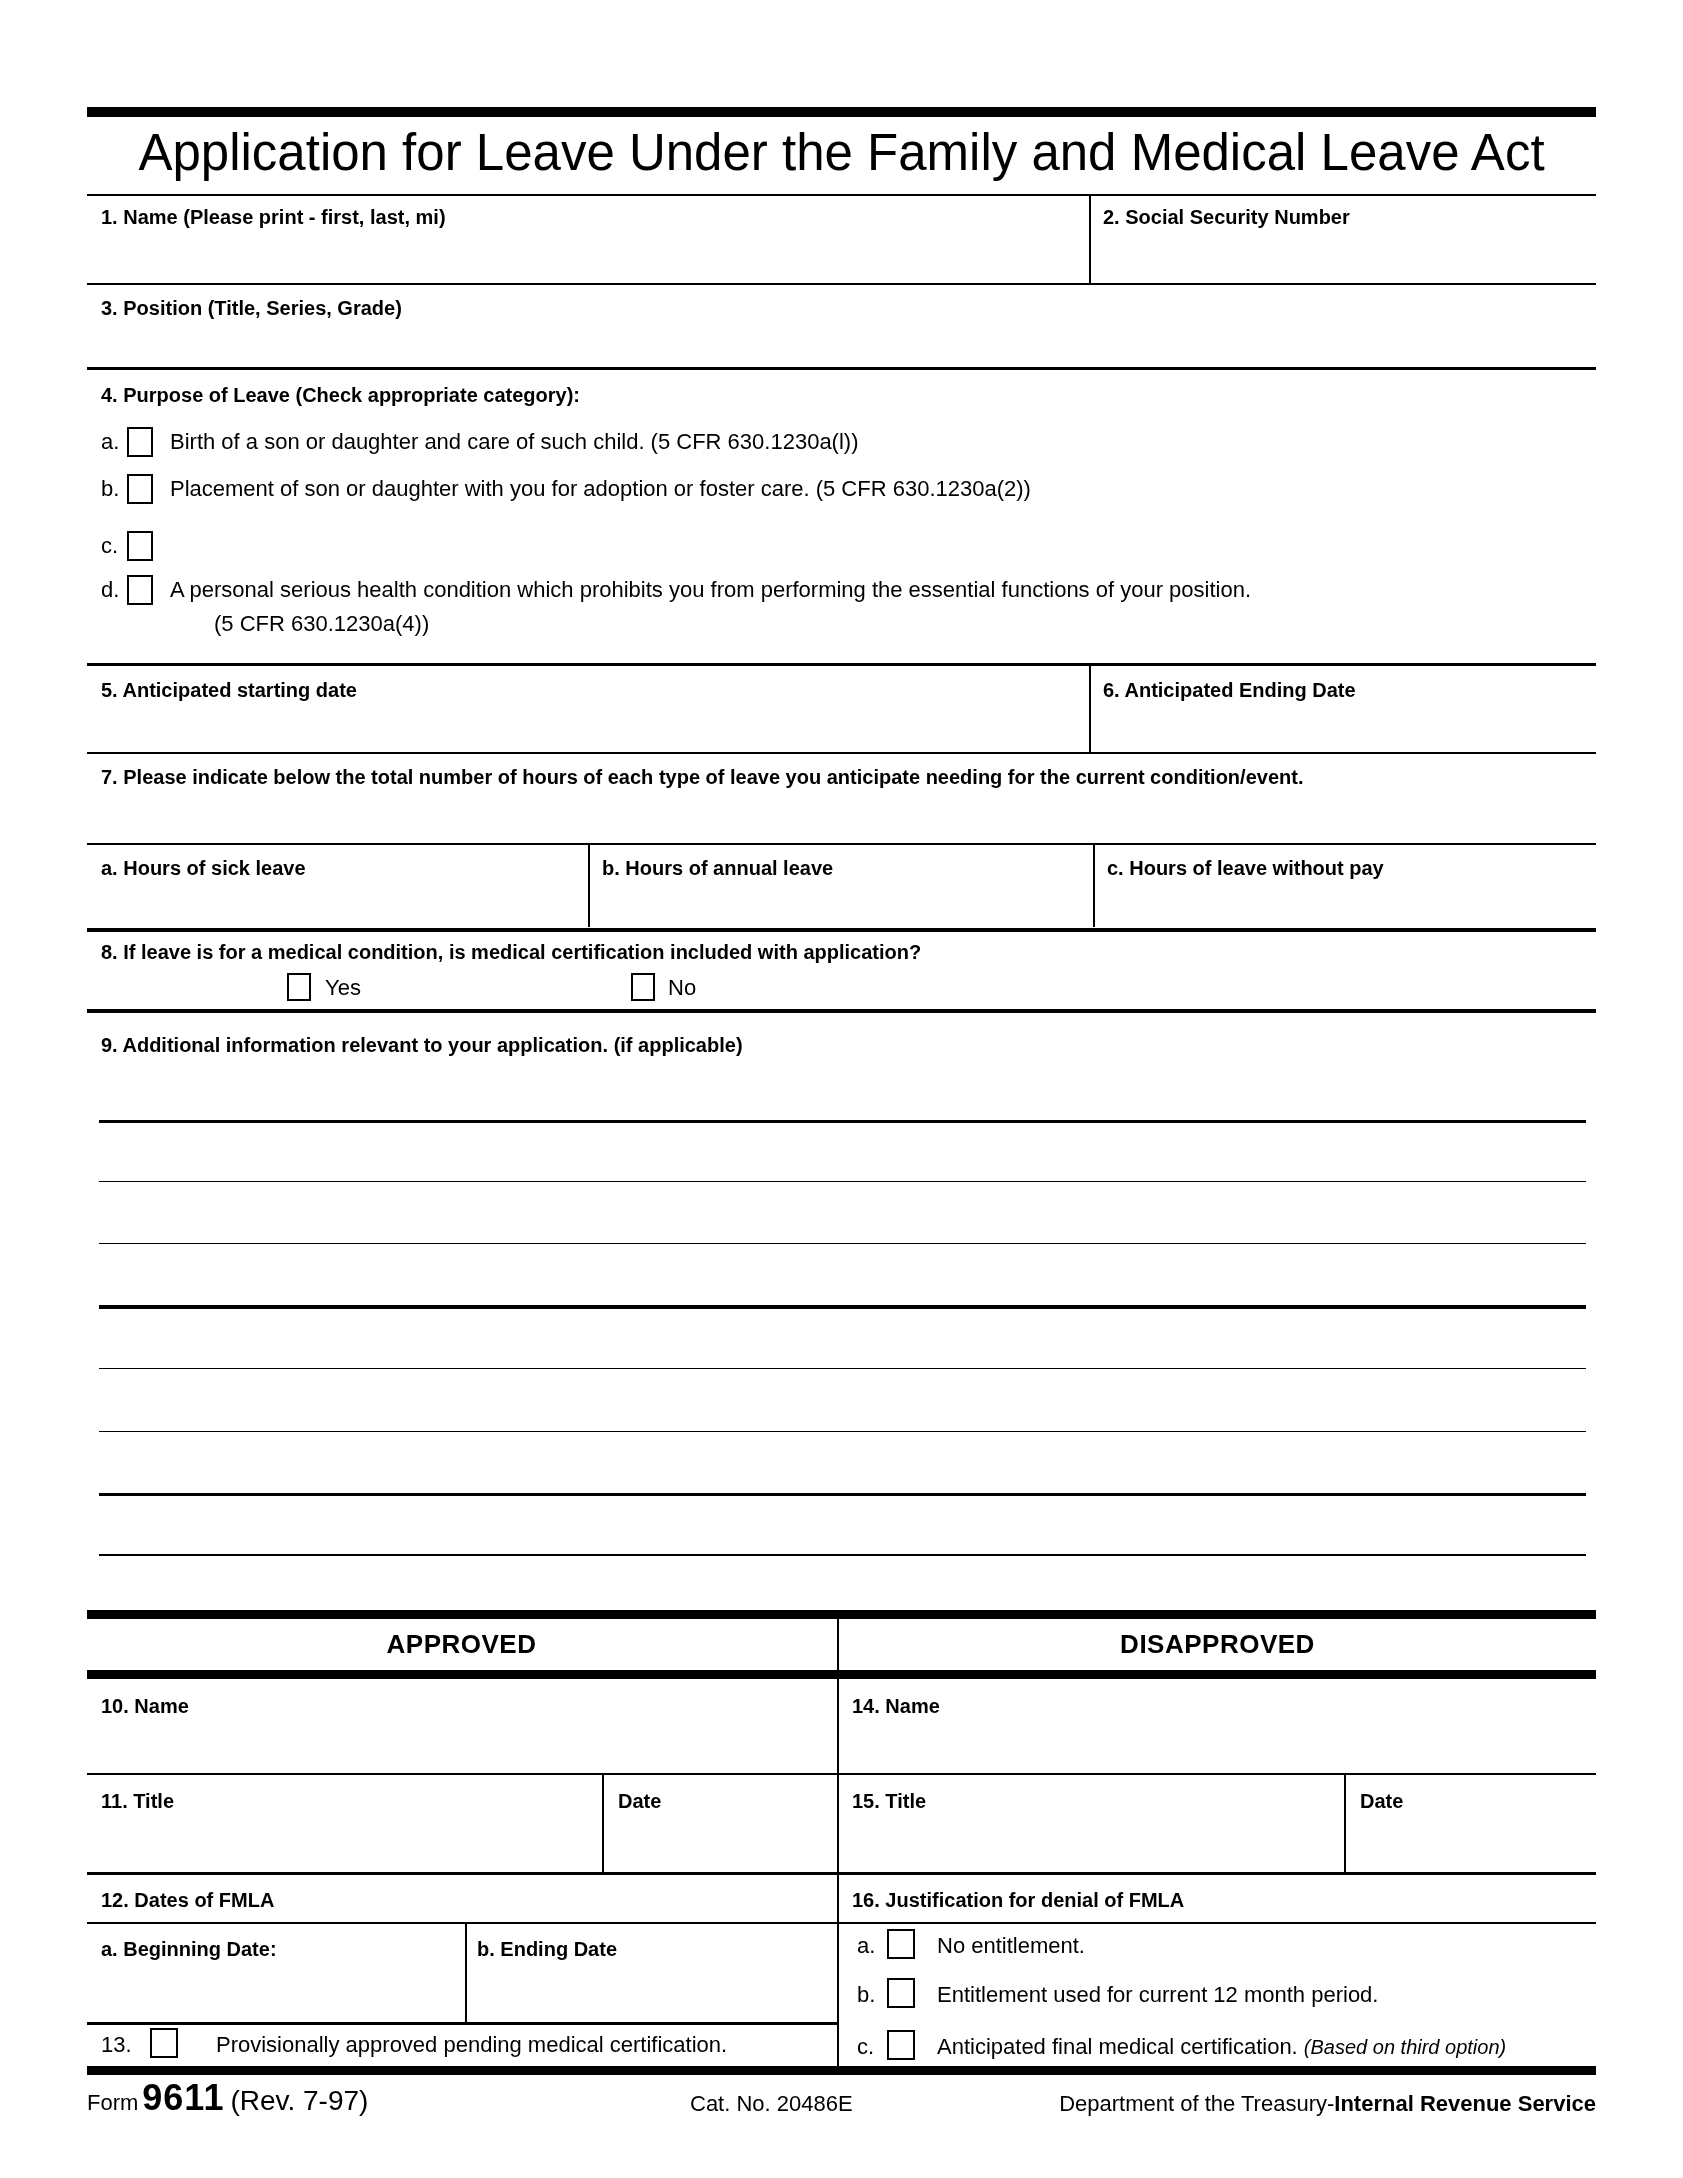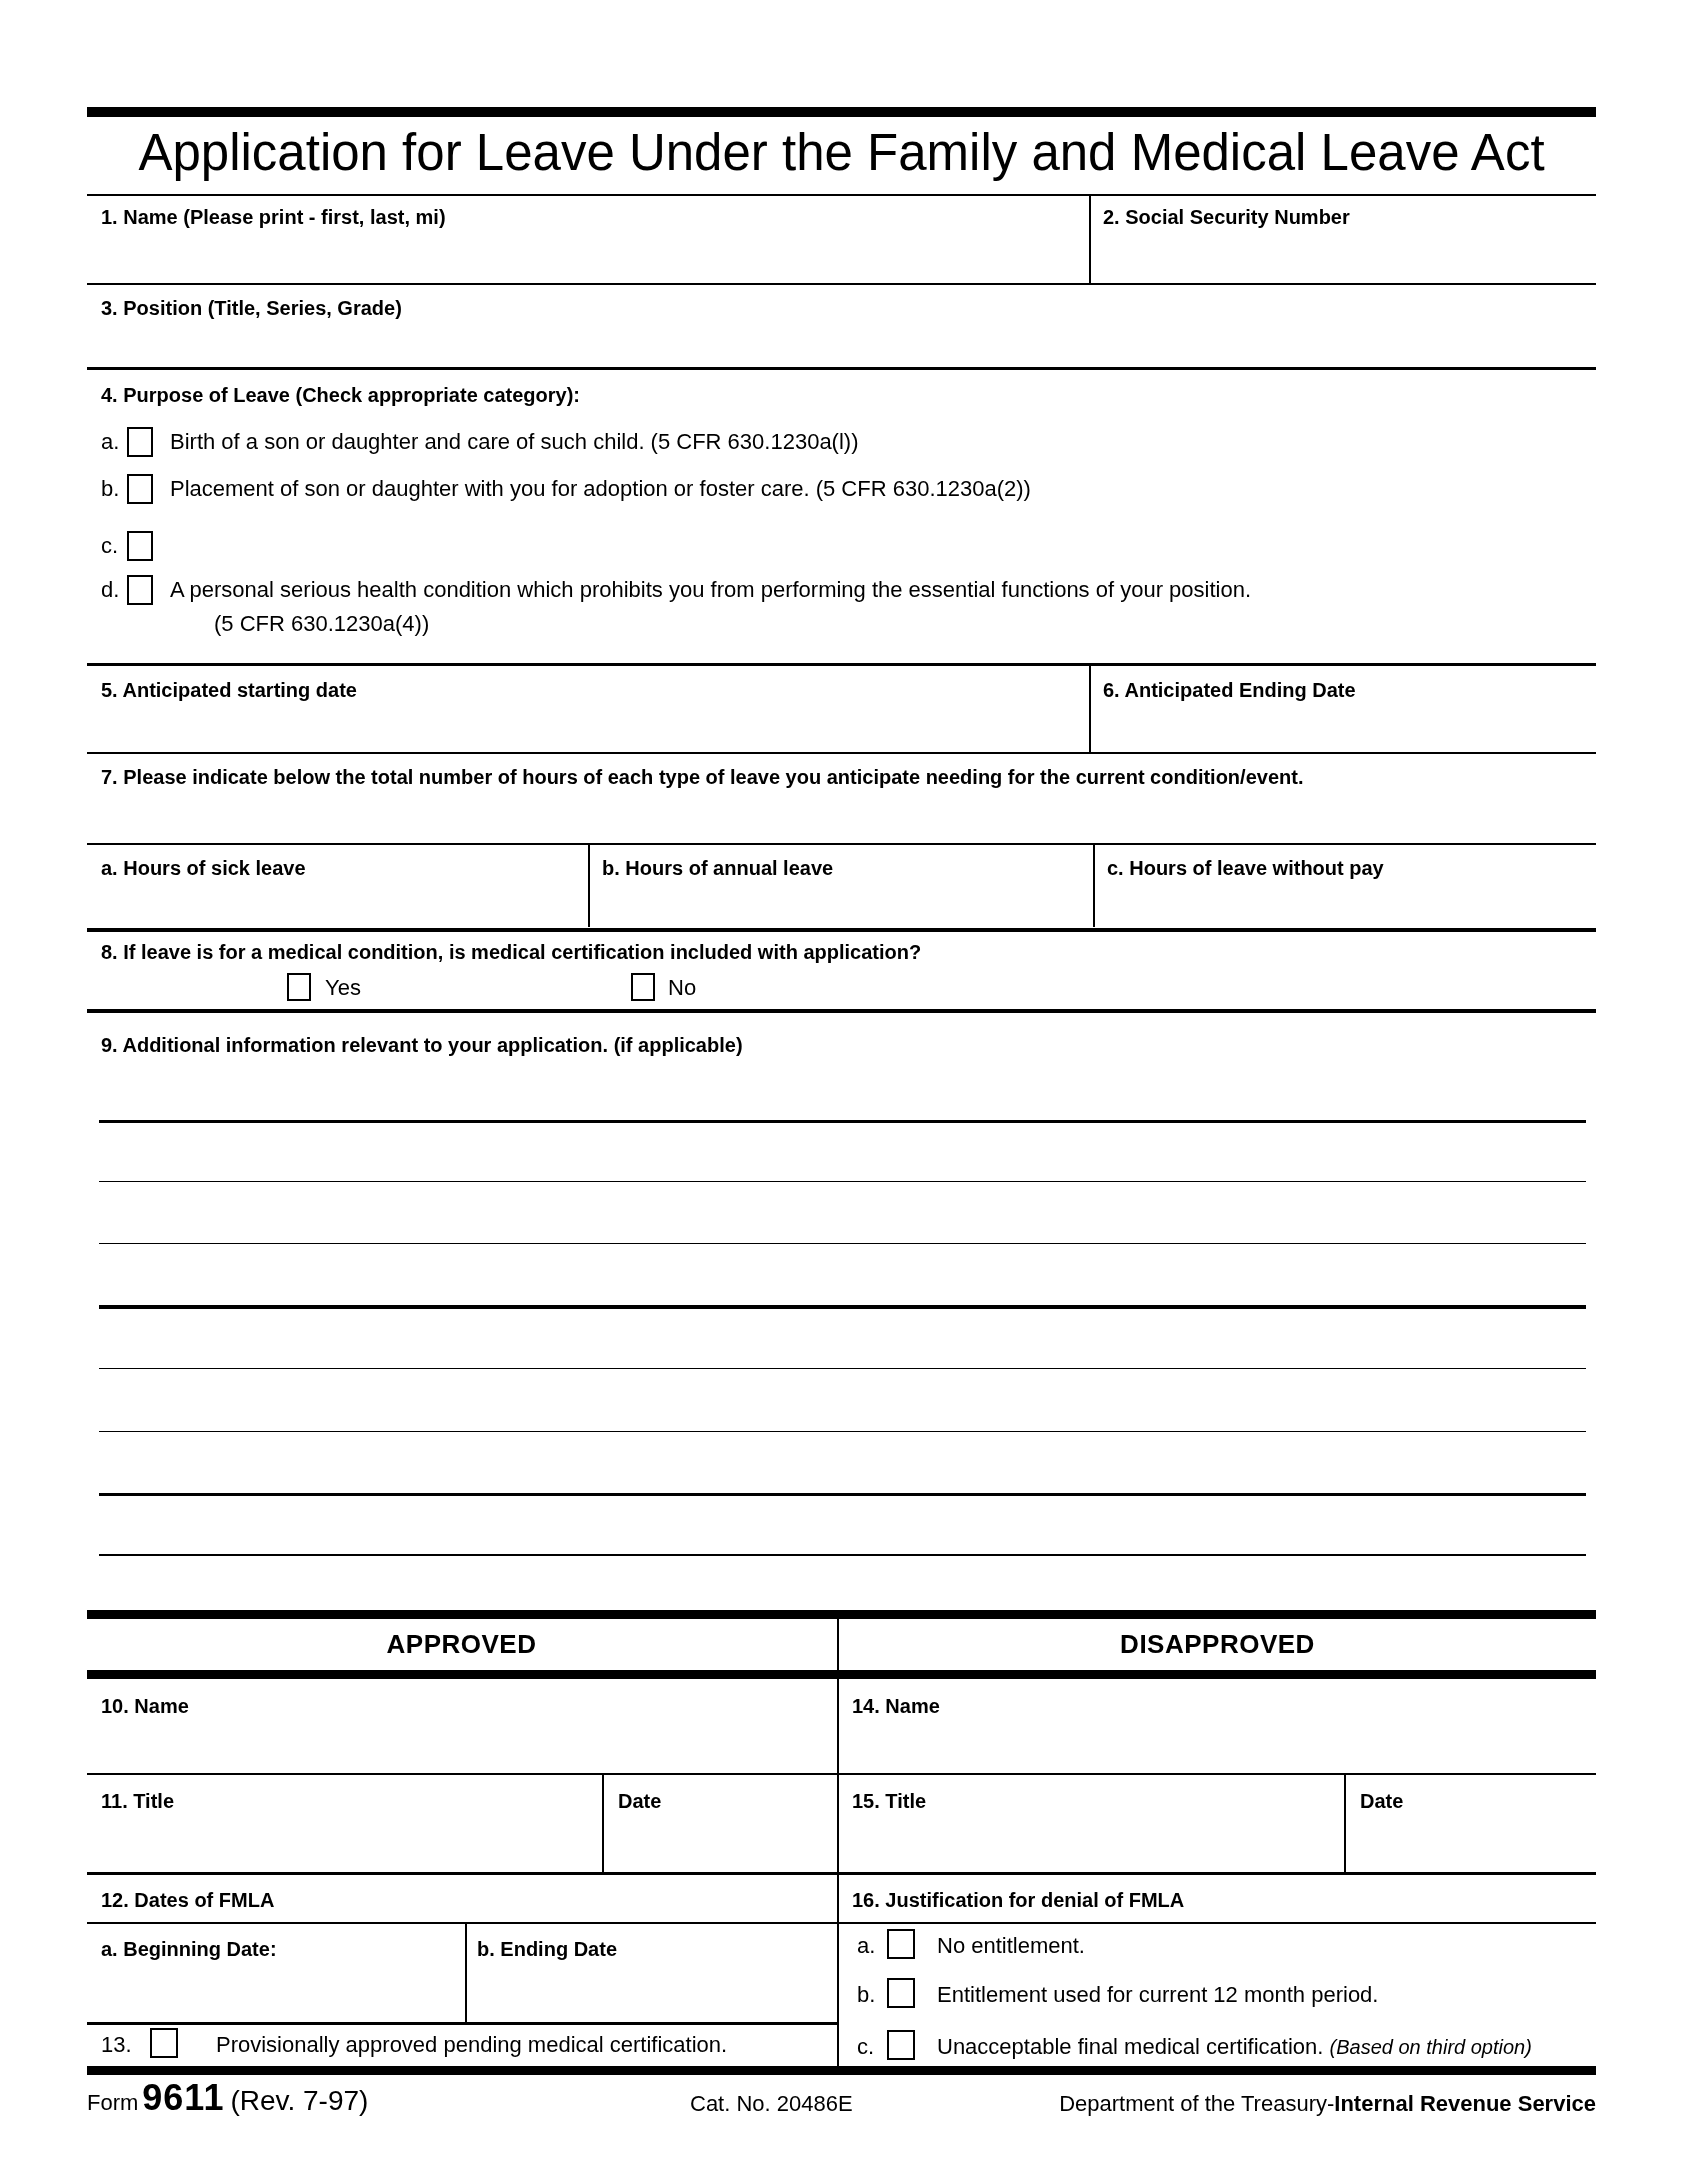--- a/index.html
+++ b/index.html
@@ -157,21 +157,21 @@
   <span class="opt-letter" style="left:857px; top:1931px;">a.</span>
   <div class="cb cb-lg" style="left:887px; top:1929px;"></div>
   <span class="opt-text" style="left:937px; top:1931px;">No entitlement.</span>
 
   <span class="opt-letter" style="left:857px; top:1980px;">b.</span>
   <div class="cb cb-lg" style="left:887px; top:1978px;"></div>
   <span class="opt-text" style="left:937px; top:1980px;">Entitlement used for current 12 month period.</span>
 
   <span class="opt-letter" style="left:857px; top:2032px;">c.</span>
   <div class="cb cb-lg" style="left:887px; top:2030px;"></div>
-  <span class="opt-text" style="left:937px; top:2032px;"><span>Unacceptable final medical certification.</span> <span class="note-italic">(Based on third option)</span></span>
+  <span class="opt-text" style="left:937px; top:2032px;"><span>Anticipated final medical certification.</span> <span class="note-italic">(Based on third option)</span></span>
 
   <div class="bar" style="left:87px; top:2066px; width:1509px; height:9px;"></div>
 
   <div class="footer-left">
     <span class="fw">Form</span>
     <span class="fn">9611</span>
     <span class="rv">(Rev. 7-97)</span>
   </div>
   <span class="footer-cat">Cat. No. 20486E</span>
   <span class="footer-dept"><span>Department of the Treasury-</span><b>Internal Revenue Service</b></span>

